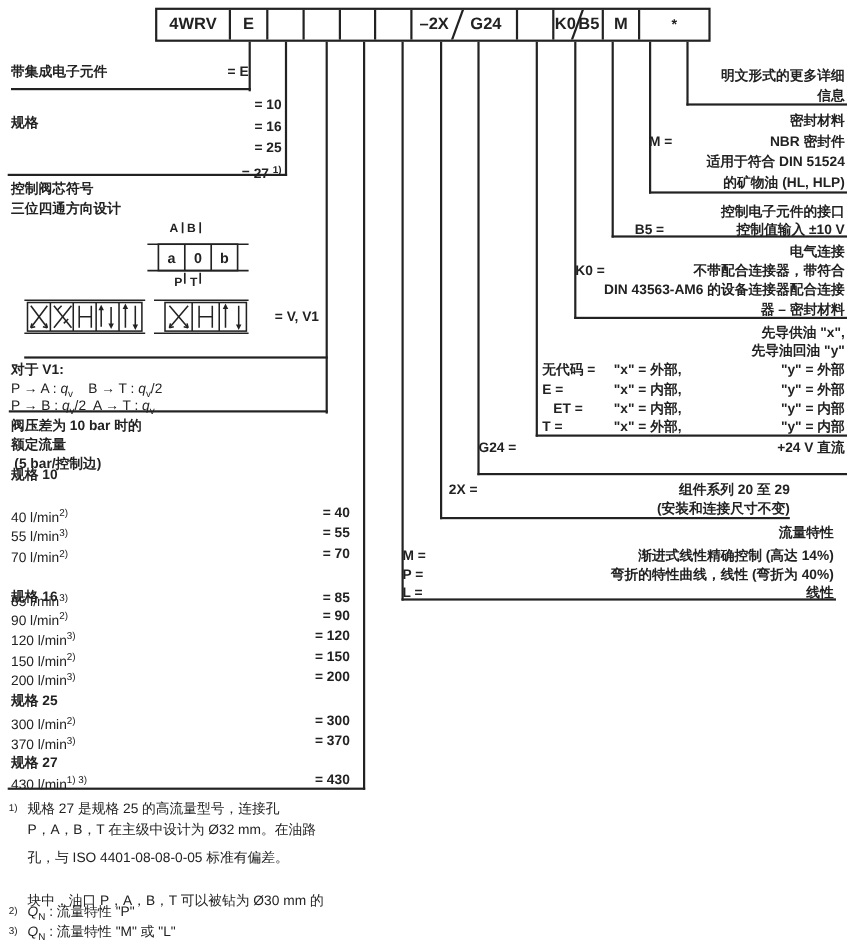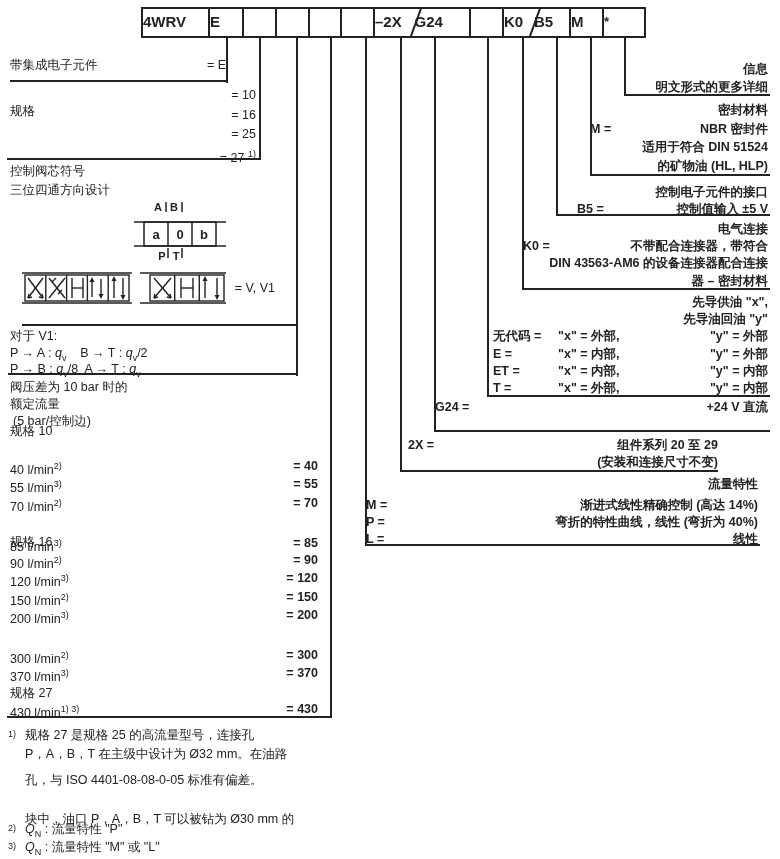--- a/index.html
+++ b/index.html
@@ -1,29 +1,29 @@
 <!DOCTYPE html>
 <html><head>
 <meta charset="utf-8">
 <style>
   html,body{margin:0;padding:0;background:#fff;}
   .canvas{position:relative;width:780px;height:859px;background:#fff;overflow:hidden;
           font-family:"Liberation Sans","DejaVu Sans",sans-serif;color:#222;}
   .abs{position:absolute;white-space:nowrap;}
-  .b{font-weight:normal;}
+  .b{font-weight:bold;}
   .t{font-size:12.5px;line-height:14px;}
   .i{font-style:italic;}
   .sb{vertical-align:sub;font-size:9px;}
   .sp{vertical-align:super;font-size:9px;}
   .vline{position:absolute;width:2px;background:#222;}
   .hline{position:absolute;height:2px;background:#222;}
   
   .codes{position:absolute;left:141px;top:7px;width:505px;height:31px;border:2px solid #222;
          display:flex;box-sizing:border-box;}
-  .cell{border-right:2px solid #222;height:100%;line-height:26px;
+  .cell{border-right:2px solid #222;height:100%;text-align:center;line-height:26px;
         font-size:15px;font-weight:bold;position:relative;overflow:hidden;box-sizing:border-box;}
   .cell:last-child{border-right:none;flex:1;}
   .combo{display:flex;}
   .combo span{display:block;line-height:26px;}
   .slash{position:absolute;top:-6px;height:44px;width:2px;background:#222;transform:rotate(20deg);}
   
   .rsec{position:absolute;text-align:right;font-weight:bold;font-size:12.5px;white-space:nowrap;}
   .rrow{position:relative;}
   .code-abs{position:absolute;font-weight:bold;}
   
@@ -42,21 +42,21 @@
     <div class="cell" style="width:33px"></div>
     <div class="cell" style="width:33px"></div>
     <div class="cell" style="width:32px"></div>
     <div class="cell" style="width:33px"></div>
     <div class="cell combo" style="width:96px">
       <span style="width:42%">–2X</span>
       <div class="slash" style="left:41%"></div>
       <span style="width:58%">G24</span>
     </div>
     <div class="cell" style="width:33px"></div>
-    <div class="cell combo" style="width:67px">
+    <div class="cell combo" style="width:45px">
       <span style="width:46%">K0</span>
       <div class="slash" style="left:45%"></div>
       <span style="width:54%">B5</span>
     </div>
     <div class="cell" style="width:33px"><span>M</span></div>
     <div class="cell" style="font-size:13px"><span>*</span></div>
   </div>
 
   <div class="vline" style="left:226px;top:38px;height:45px"></div>
   <div class="vline" style="left:259px;top:38px;height:122px"></div>
@@ -162,90 +162,91 @@
     <g fill="#222">
       <path d="M70 7 l-2.5 5 h5 z"></path>
         <path d="M79 29 l-2.5 -5 h5 z"></path>
       <path d="M92 6 l-2.5 5 h5 z"></path>
         <path d="M101 30 l-2.5 -5 h5 z"></path>
       <path d="M183 6 l-2.5 5 h5 z"></path>
         <path d="M195 30 l-2.5 -5 h5 z"></path>
     </g>
   </svg>
 
-  <div class="abs t b" style="left:190px;top:281px;width:85px;text-align:right">= V,  V1</div>
+  <div class="abs t b" style="left:205px;top:281px;width:85px;text-align:right">= V,  V1</div>
 
   <div class="abs t b" style="left:10px;top:329px">对于 V1:</div>
   <div class="abs t pre" style="left:10px;top:346px"><span>P → A : </span><span class="i">q</span><span class="sb">v</span><span>    B → T : </span><span class="i">q</span><span class="sb">v</span><span>/2</span></div>
-  <div class="abs t pre" style="left:10px;top:362px"><span>P → B : </span><span class="i">q</span><span class="sb">v</span><span>/8  A → T : </span><span class="i">q</span><span class="sb">v</span></div>
+  <div class="abs t pre" style="left:10px;top:362px"><span>P → B : </span><span class="i">q</span><span class="sb">v</span><span>/2  A → T : </span><span class="i">q</span><span class="sb">v</span></div>
 
   <div class="abs t b" style="left:10px;top:380px">阀压差为 10 bar 时的</div>
   <div class="abs t b" style="left:10px;top:397px">额定流量</div>
   <div class="abs t b" style="left:13px;top:414px">(5 bar/控制边)</div>
 
   <div class="abs" style="left:10px;top:0;width:308px;height:720px">
     <div class="frow t b" style="top:424px">规格 10</div>
     <div class="frow t" style="top:459px"><span>40 l/min</span><span class="sp">2)</span><span class="fv">= 40</span></div>
     <div class="frow t" style="top:477px"><span>55 l/min</span><span class="sp">3)</span><span class="fv">= 55</span></div>
     <div class="frow t" style="top:496px"><span>70 l/min</span><span class="sp">2)</span><span class="fv">= 70</span></div>
     <div class="frow t" style="top:536px"><span>85 l/min</span><span class="sp">3)</span><span class="fv">= 85</span></div>
 
     <div class="frow t b" style="top:535px">规格 16</div>
     <div class="frow t" style="top:553px"><span>90 l/min</span><span class="sp">2)</span><span class="fv">= 90</span></div>
     <div class="frow t" style="top:571px"><span>120 l/min</span><span class="sp">3)</span><span class="fv">= 120</span></div>
     <div class="frow t" style="top:590px"><span>150 l/min</span><span class="sp">2)</span><span class="fv">= 150</span></div>
     <div class="frow t" style="top:608px"><span>200 l/min</span><span class="sp">3)</span><span class="fv">= 200</span></div>
 
+    <div class="frow t b" style="top:630px">规格 25</div>
     <div class="frow t" style="top:648px"><span>300 l/min</span><span class="sp">2)</span><span class="fv">= 300</span></div>
     <div class="frow t" style="top:666px"><span>370 l/min</span><span class="sp">3)</span><span class="fv">= 370</span></div>
 
     <div class="frow t b" style="top:686px">规格 27</div>
     <div class="frow t" style="top:702px"><span>430 l/min</span><span class="sp">1) 3)</span><span class="fv">= 430</span></div>
   </div>
 
   <div class="abs t sp" style="left:8px;top:727px">1)</div>
   <div class="abs t" style="left:25px;top:728px">规格 27 是规格 25 的高流量型号，连接孔</div>
   <div class="abs t" style="left:25px;top:747px">P，A，B，T 在主级中设计为 Ø32 mm。在油路</div>
   <div class="abs t" style="left:25px;top:812px">块中，油口 P，A，B，T 可以被钻为 Ø30 mm 的</div>
   <div class="abs t" style="left:25px;top:773px">孔，与 ISO 4401-08-08-0-05 标准有偏差。</div>
   <div class="abs t sp" style="left:8px;top:821px">2)</div>
   <div class="abs t" style="left:25px;top:822px"><span class="i">Q</span><span class="sb">N</span><span> : 流量特性 "P"</span></div>
   <div class="abs t sp" style="left:8px;top:839px">3)</div>
   <div class="abs t" style="left:25px;top:840px"><span class="i">Q</span><span class="sb">N</span><span> : 流量特性 "M" 或 "L"</span></div>
 
   <div class="rsec" style="left:600px;top:61px;width:168px;line-height:17.5px">
+    <div>明文形式的更多详细</div>
     <div>信息</div>
-    <div>明文形式的更多详细</div>
   </div>
 
   <div class="rsec" style="left:588px;top:101px;width:180px;line-height:18.5px">
     <div>密封材料</div>
     <div class="rrow"><span class="code-abs" style="left:2px">M =</span><span>NBR 密封件</span></div>
     <div>适用于符合 DIN 51524</div>
     <div>的矿物油 (HL, HLP)</div>
   </div>
 
   <div class="rsec" style="left:500px;top:184px;width:268px;line-height:16.5px">
     <div>控制电子元件的接口</div>
-    <div class="rrow"><span class="code-abs" style="left:77px">B5 =</span><span>控制值输入 ±5 V</span></div>
+    <div class="rrow"><span class="code-abs" style="left:77px">B5 =</span><span>控制值输入 ±10 V</span></div>
   </div>
 
   <div class="rsec" style="left:432px;top:221px;width:336px;line-height:17.2px">
     <div>电气连接</div>
     <div class="rrow"><span class="code-abs" style="left:91px">K0 =</span><span>不带配合连接器，带符合</span></div>
     <div>DIN 43563-AM6 的设备连接器配合连接</div>
     <div>器 – 密封材料</div>
   </div>
 
   <div class="rsec" style="left:490px;top:294px;width:278px;line-height:17.2px">
     <div>先导供油 "x",</div>
     <div>先导油回油 "y"</div>
     <div class="rrow"><span class="code-abs" style="left:3px">无代码 =</span><span class="code-abs" style="left:68px">"x" = 外部,</span><span>"y" = 外部</span></div>
     <div class="rrow"><span class="code-abs" style="left:3px">E =</span><span class="code-abs" style="left:68px">"x" = 内部,</span><span>"y" = 外部</span></div>
-    <div class="rrow"><span class="code-abs" style="left:3px">ET =</span><span class="code-abs" style="left:68px">"x" = 内部,</span><span>"y" = 内部</span></div>
+    <div class="rrow"><span class="code-abs" style="left:13px">ET =</span><span class="code-abs" style="left:68px">"x" = 内部,</span><span>"y" = 内部</span></div>
     <div class="rrow"><span class="code-abs" style="left:3px">T =</span><span class="code-abs" style="left:68px">"x" = 外部,</span><span>"y" = 内部</span></div>
   </div>
 
   <div class="rsec" style="left:430px;top:399px;width:338px;line-height:16.5px">
     <div class="rrow"><span class="code-abs" style="left:5px">G24 =</span><span>+24 V 直流</span></div>
   </div>
 
   <div class="rsec" style="left:400px;top:437px;width:318px;line-height:17px">
     <div class="rrow"><span class="code-abs" style="left:8px">2X =</span><span>组件系列 20 至 29</span></div>
     <div>(安装和连接尺寸不变)</div>

